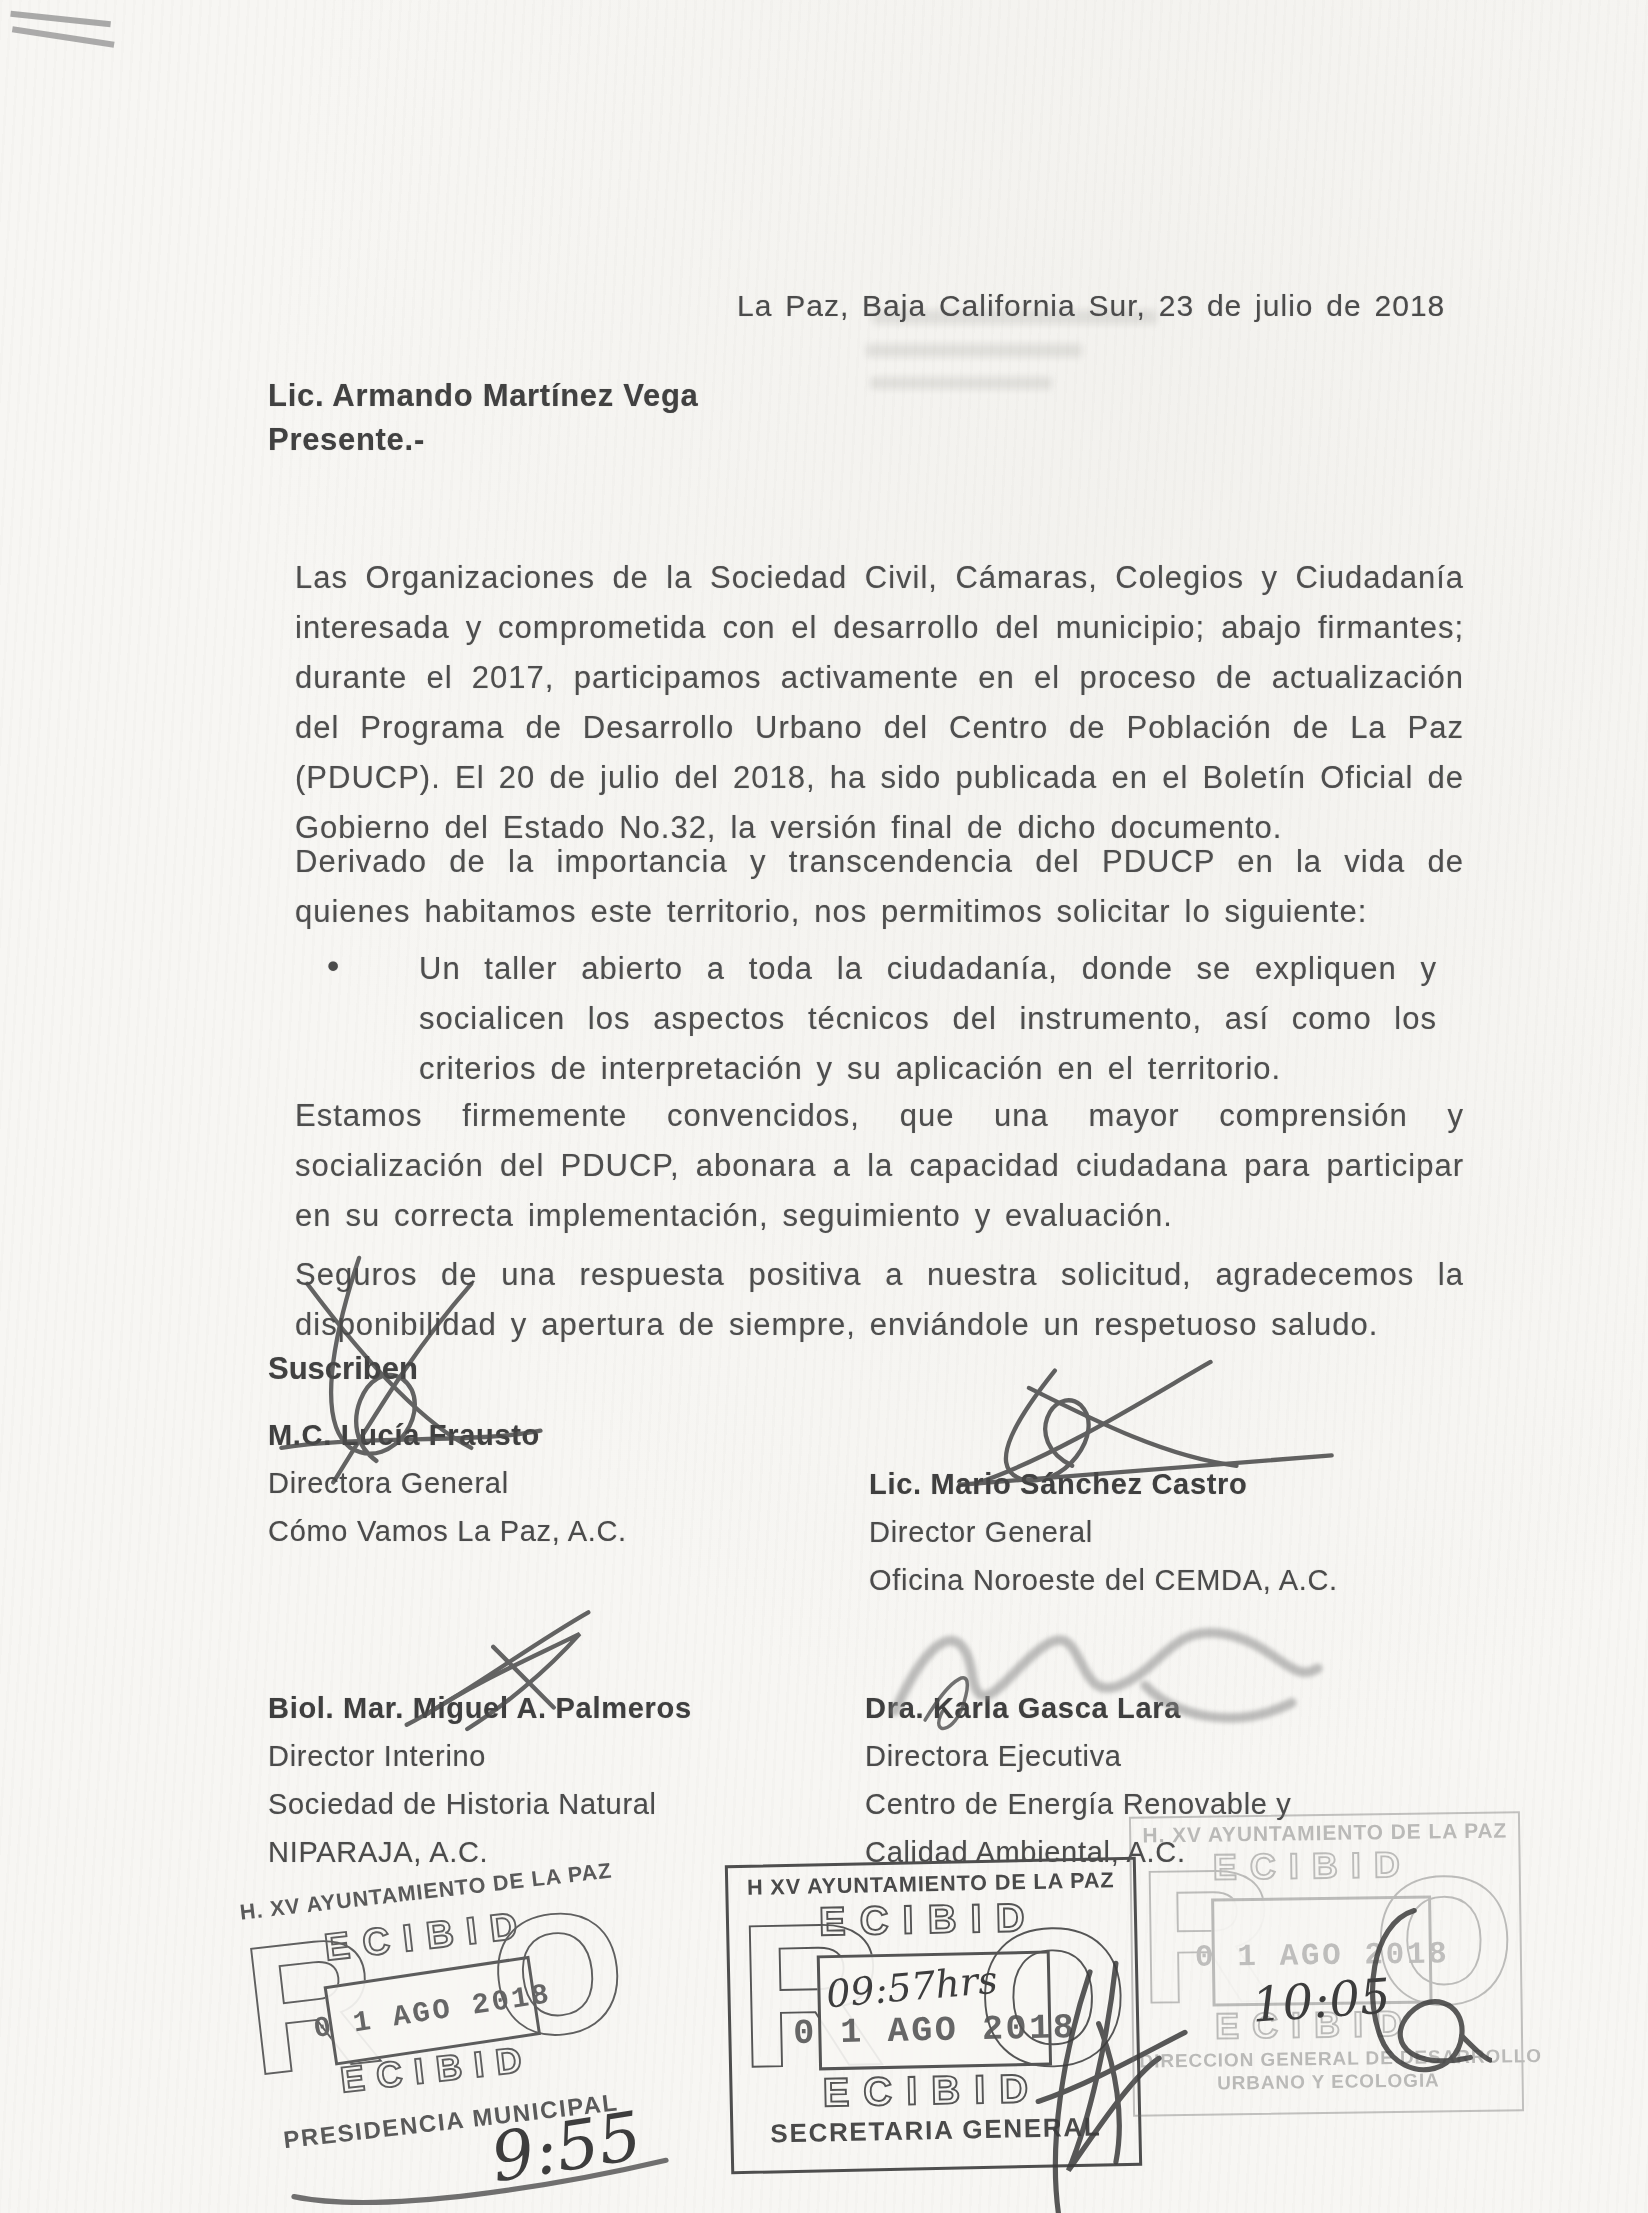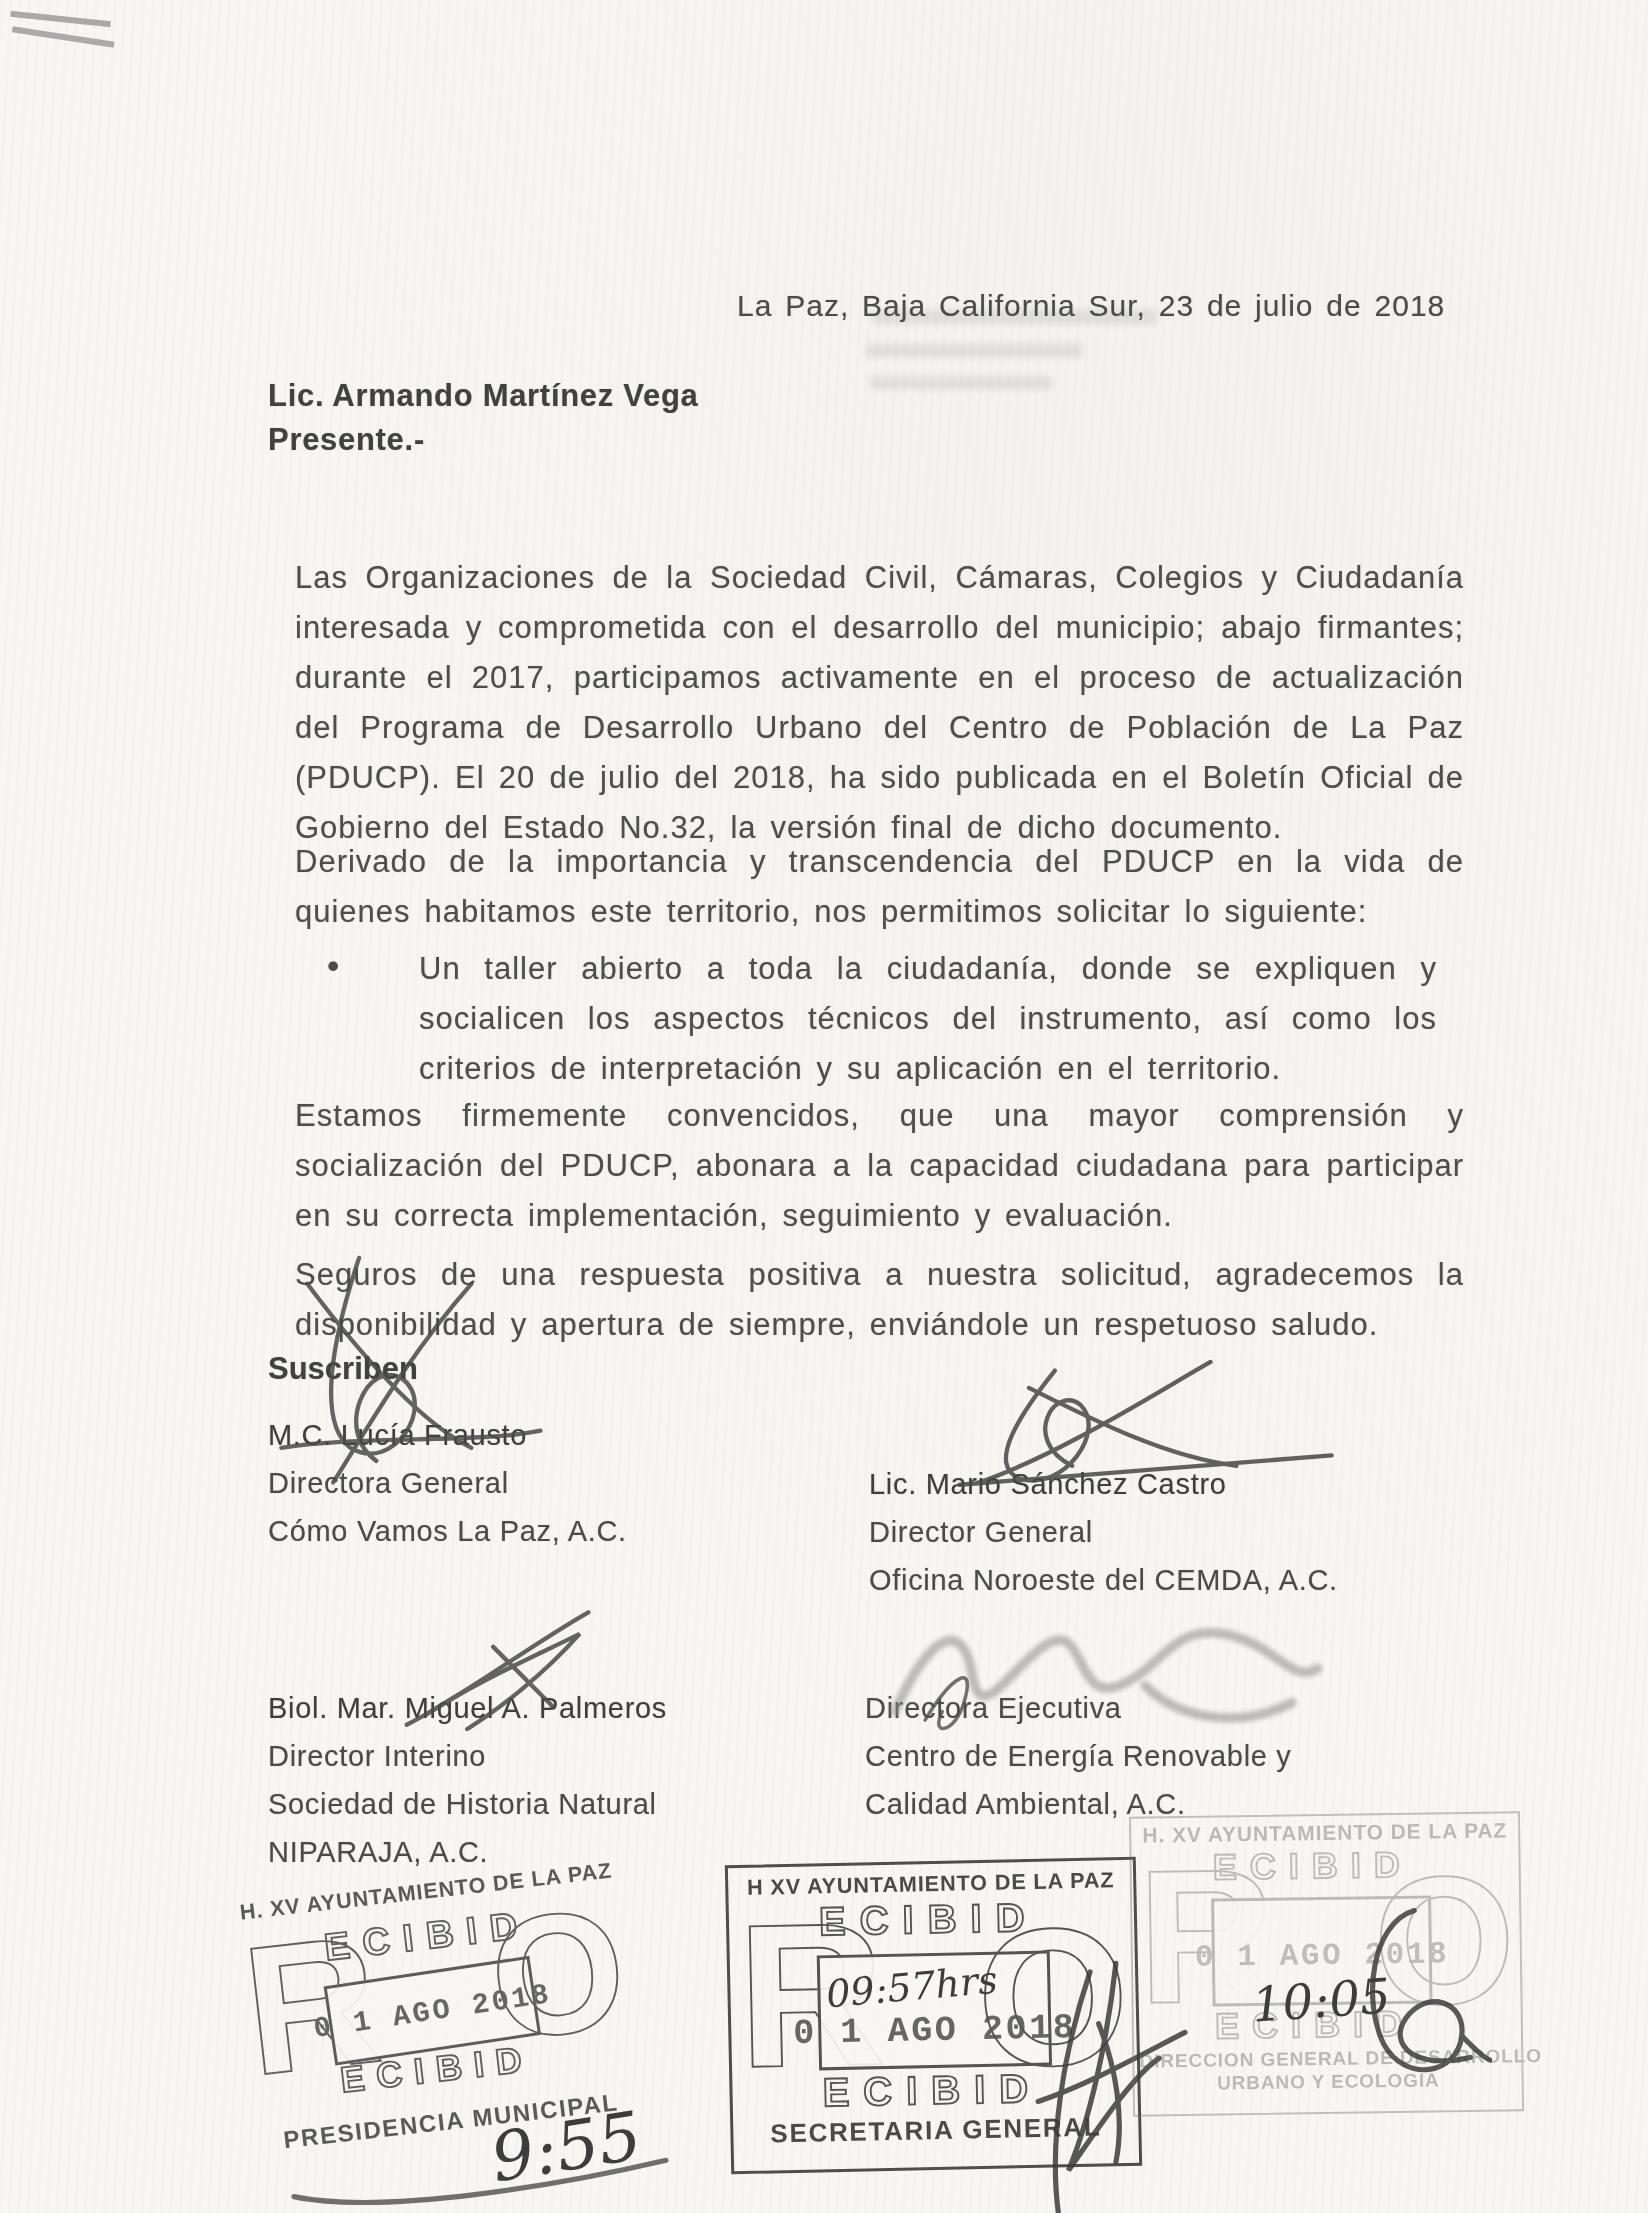--- a/index.html
+++ b/index.html
@@ -13,21 +13,21 @@
     color:#4b4b4b;
   }
   .abs{position:absolute;}
   .txt{text-shadow:0 0 1px rgba(90,90,90,.45);}
   .body-text{font-size:31px;line-height:50px;letter-spacing:1px;word-spacing:4.3px;color:#4e4e4e;}
   .just{text-align:justify;margin-left:27px;}
   .bold{font-weight:bold;color:#414141;}
   .date-line{font-size:30px;letter-spacing:1px;word-spacing:3.5px;}
   .recipient div{font-size:31px;line-height:44px;letter-spacing:0.7px;}
   .sig-block div{font-size:29px;line-height:48px;letter-spacing:0.7px;}
-  .sig-name{font-weight:normal;color:#3f3f3f;}
+  .sig-name{font-weight:bold;color:#3f3f3f;}
   .bullet-dot{font-size:35px;}
   
   .stamp{color:#5a5a5a;}
   .st-header{font-weight:bold;text-align:center;letter-spacing:0.9px;white-space:nowrap;}
   .st-row{position:relative;}
   .hollow{color:transparent;-webkit-text-stroke:1.9px #5f5f5f;font-weight:bold;position:absolute;white-space:nowrap;}
   @supports not (-webkit-text-stroke:1px #000){ .hollow{color:#8a8a8a;} }
   .st-datebox{position:absolute;border:3.5px solid #5c5c5c;background:rgba(247,246,243,.92);display:flex;align-items:flex-end;justify-content:center;}
   .st-date{font-family:"Liberation Mono", monospace;font-weight:bold;letter-spacing:2.6px;color:#666;white-space:nowrap;}
   .st-footer{font-weight:bold;text-align:center;letter-spacing:1.7px;white-space:nowrap;}
@@ -114,20 +114,21 @@
     <div>Oficina Noroeste del CEMDA, A.C.</div>
   </div>
 
   <div class="abs txt sig-block" style="left:268px;top:1684px;">
     <div class="sig-name">Biol. Mar. Miguel A. Palmeros</div>
     <div>Director Interino</div>
     <div>Sociedad de Historia Natural</div>
     <div>NIPARAJA, A.C.</div>
   </div>
   <div class="abs txt sig-block" style="left:865px;top:1684px;">
+    <div class="sig-name">Dra. Karla Gasca Lara</div>
     <div>Directora Ejecutiva</div>
     <div>Centro de Energía Renovable y</div>
     <div>Calidad Ambiental, A.C.</div>
   </div>
 
   <svg class="abs" style="left:255px;top:1232px;" width="355" height="285" viewBox="0 0 410 330">
     <g fill="none" stroke="#4a4a4a" stroke-width="5" opacity=".85" stroke-linecap="round">
       <path d="M120 30 C90 120 70 220 110 250 C160 280 210 200 170 170 C130 145 90 230 140 265"></path>
       <path d="M60 60 C120 140 190 220 250 250"></path>
       <path d="M250 60 C180 140 140 210 90 290"></path>

